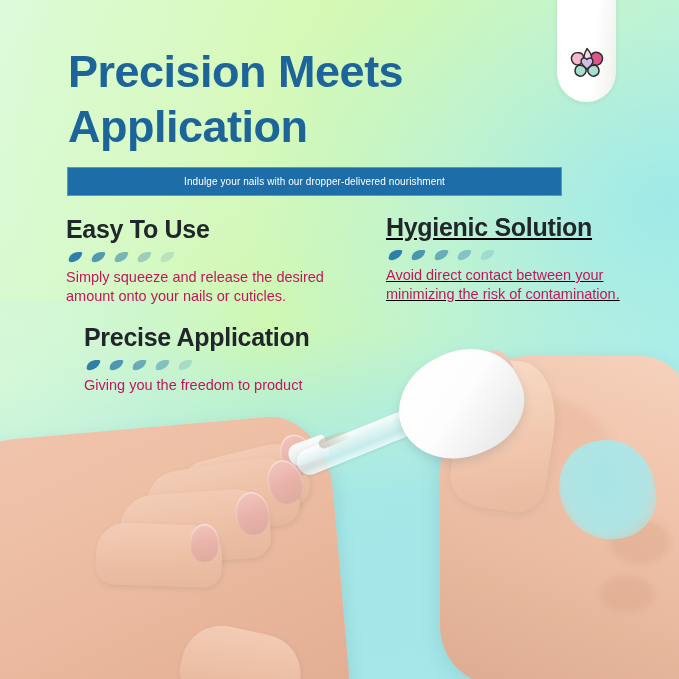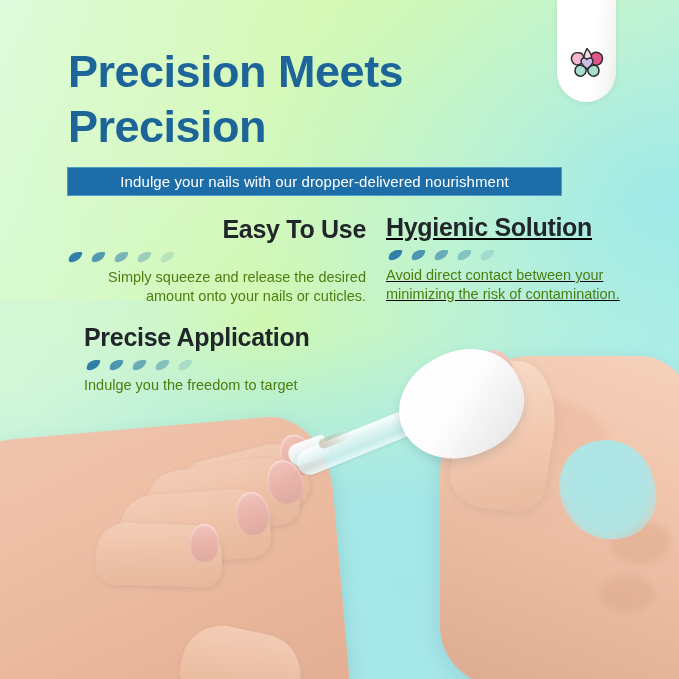--- a/index.html
+++ b/index.html
@@ -81,21 +81,21 @@
     top: 167px;
     width: 495px;
     height: 29px;
     background: #1d6ea8;
     border: 1px solid #4e9cc9;
     box-sizing: border-box;
     display: flex;
     align-items: center;
     justify-content: center;
     color: #ffffff;
-    font-size: 15px;
+    font-size: 10px;
     letter-spacing: 0.1px;
   }
 
   
   .feature { position: absolute; }
   .feature-title {
     font-size: 25px;
     font-weight: 700;
     color: #20262a;
     letter-spacing: -0.3px;
@@ -106,26 +106,26 @@
     display: flex;
     gap: 8px;
     margin: 6px 0 5px 2px;
     height: 13px;
     align-items: center;
   }
   .leaf { width: 15px; height: 12px; display: block; }
   .feature-body {
     font-size: 14.5px;
     line-height: 19px;
-    color: #4d7c0f;
+    color: #be185d;
     margin: 0;
   }
   .feature-body .ln { display: block; white-space: nowrap; }
 
-  #feature-easy        { left: 66px;  top: 214px; width: 300px; text-align: right; }
+  #feature-easy        { left: 66px;  top: 214px; width: 300px; }
   #feature-precise     { left: 84px;  top: 322px; width: 305px; }
   #feature-hygienic    { left: 386px; top: 212px; width: 280px; text-decoration: underline; }
 
   
   .photo-layer { position: absolute; inset: 0; overflow: hidden; }
 
   
   .hand-left {
     position: absolute;
     left: -90px;
@@ -308,21 +308,21 @@
       <path d="M68 27 C80 25 90 35 86 47 C83 57 71 61 63 54 C55 47 57 32 66 28 Z" fill="#e0548c"></path>
       <path d="M50 18 C44 28 40 40 46 49 C49 54 55 54 58 49 C64 40 58 27 50 18 Z" fill="#f7d7e4"></path>
       <path d="M30 58 C20 62 18 76 28 82 C36 87 46 82 48 72 C49 64 40 56 30 58 Z" fill="#a9ddcd"></path>
       <path d="M70 58 C80 62 82 76 72 82 C64 87 54 82 52 72 C51 64 60 56 70 58 Z" fill="#a9ddcd"></path>
       <path d="M50 44 C45 38 36 40 36 48 C36 56 45 62 50 67 C55 62 64 56 64 48 C64 40 55 38 50 44 Z" fill="#cdbde8"></path>
     </g>
   </svg>
 
   <div class="headline">
     <span class="ln">Precision Meets</span>
-    <span class="ln">Precision</span>
+    <span class="ln">Application</span>
   </div>
 
   <div class="banner">
     <span>Indulge your nails with our dropper-delivered nourishment</span>
   </div>
 
   <div class="feature" id="feature-easy">
     <div class="feature-title">Easy To Use</div>
     <div class="leaf-row">
       <svg class="leaf" viewBox="0 0 20 16" style="opacity:1">
@@ -360,21 +360,21 @@
           <path d="M19 2 C12 0 2 3 1 11 C0 15 4 16 9 14 C15 12 19 7 19 2 Z M16 4 C12 5 7 9 4 12" fill="#2f7fa8"></path>
         </svg>
       <svg class="leaf" viewBox="0 0 20 16" style="opacity:0.44">
           <path d="M19 2 C12 0 2 3 1 11 C0 15 4 16 9 14 C15 12 19 7 19 2 Z M16 4 C12 5 7 9 4 12" fill="#2f7fa8"></path>
         </svg>
       <svg class="leaf" viewBox="0 0 20 16" style="opacity:0.20">
           <path d="M19 2 C12 0 2 3 1 11 C0 15 4 16 9 14 C15 12 19 7 19 2 Z M16 4 C12 5 7 9 4 12" fill="#2f7fa8"></path>
         </svg>
     </div>
     <div class="feature-body">
-      <span class="ln">Indulge you the freedom to target</span>
+      <span class="ln">Giving you the freedom to product</span>
     </div>
   </div>
 
   <div class="feature" id="feature-hygienic">
     <div class="feature-title">Hygienic Solution</div>
     <div class="leaf-row">
       <svg class="leaf" viewBox="0 0 20 16" style="opacity:1">
           <path d="M19 2 C12 0 2 3 1 11 C0 15 4 16 9 14 C15 12 19 7 19 2 Z M16 4 C12 5 7 9 4 12" fill="#2f7fa8"></path>
         </svg>
       <svg class="leaf" viewBox="0 0 20 16" style="opacity:0.80">

